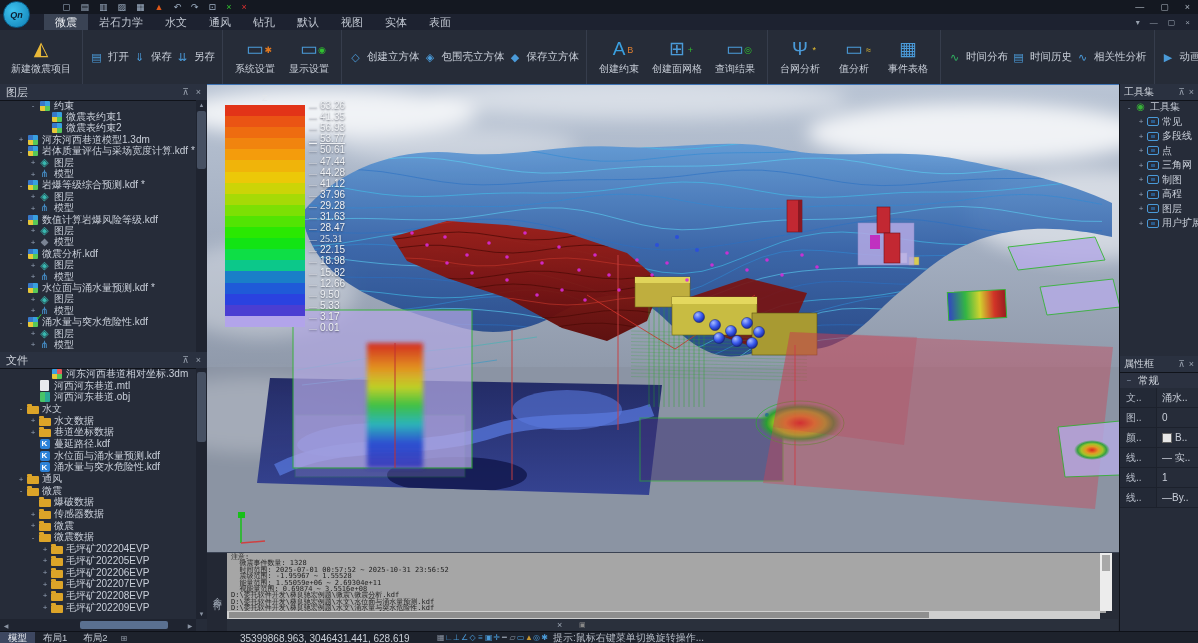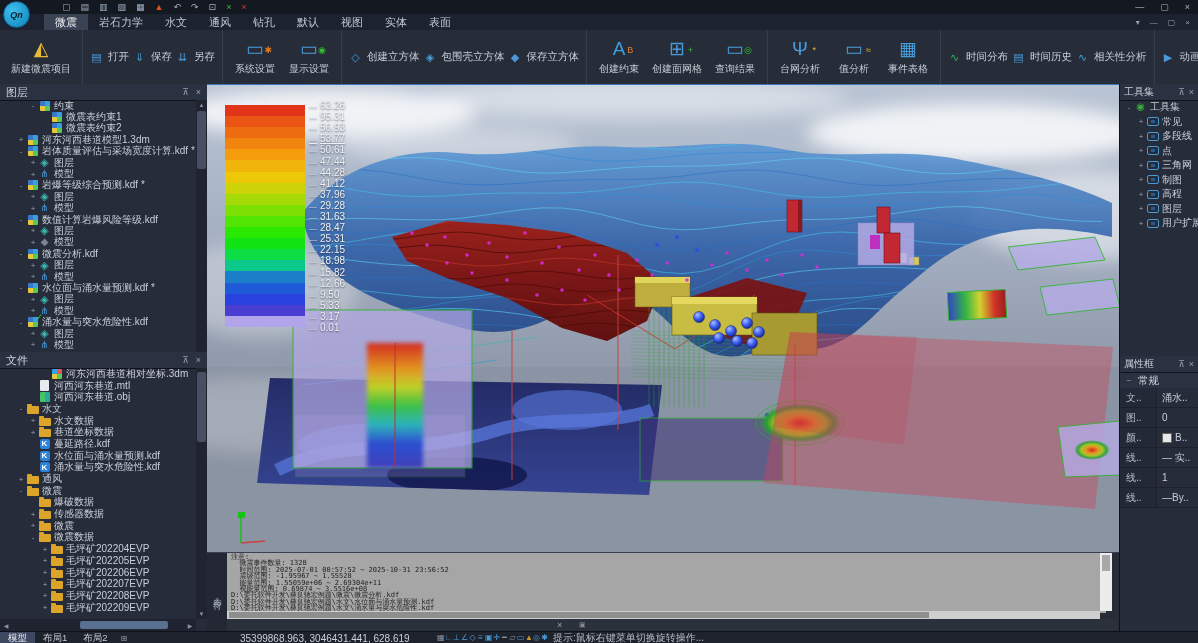--- a/index.html
+++ b/index.html
@@ -876,32 +876,32 @@
         <line x1="34" y1="433" x2="34" y2="458" stroke="#18c018" stroke-width="1.5"></line>
         <line x1="34" y1="458" x2="58" y2="456" stroke="#d04040" stroke-width="1.5"></line>
       </g>
     </svg>
 
     <div id="legend">
       <div id="legend-title">Z</div>
       <div id="legend-bar" style="background: linear-gradient(rgb(226, 52, 24) 0%, rgb(226, 52, 24) 5%, rgb(234, 84, 20) 5%, rgb(234, 84, 20) 10%, rgb(238, 108, 16) 10%, rgb(238, 108, 16) 15%, rgb(241, 132, 14) 15%, rgb(241, 132, 14) 20%, rgb(244, 156, 12) 20%, rgb(244, 156, 12) 25%, rgb(240, 180, 10) 25%, rgb(240, 180, 10) 30%, rgb(236, 200, 8) 30%, rgb(236, 200, 8) 35%, rgb(204, 212, 7) 35%, rgb(204, 212, 7) 40%, rgb(166, 218, 6) 40%, rgb(166, 218, 6) 45%, rgb(124, 224, 4) 45%, rgb(124, 224, 4) 50%, rgb(82, 228, 3) 50%, rgb(82, 228, 3) 55%, rgb(42, 232, 2) 55%, rgb(42, 232, 2) 60%, rgb(18, 228, 20) 60%, rgb(18, 228, 20) 65%, rgb(14, 222, 70) 65%, rgb(14, 222, 70) 70%, rgb(12, 200, 138) 70%, rgb(12, 200, 138) 75%, rgb(26, 126, 200) 75%, rgb(26, 126, 200) 80%, rgb(31, 90, 216) 80%, rgb(31, 90, 216) 85%, rgb(42, 66, 224) 85%, rgb(42, 66, 224) 90%, rgb(74, 62, 210) 90%, rgb(74, 62, 210) 95%, rgb(178, 164, 234) 95%, rgb(178, 164, 234) 100%);"></div>
       <div id="legend-labels">
           <div class="lg-label" style="top: 7px;">63.26</div>
-          <div class="lg-label" style="top: 18.1px;">95.31</div>
+          <div class="lg-label" style="top: 18.1px;">41.35</div>
           <div class="lg-label" style="top: 29.2px;">56.93</div>
           <div class="lg-label" style="top: 40.3px; text-decoration: underline;">53.77</div>
           <div class="lg-label" style="top: 51.4px;">50.61</div>
           <div class="lg-label" style="top: 62.5px;">47.44</div>
           <div class="lg-label" style="top: 73.6px;">44.28</div>
           <div class="lg-label" style="top: 84.7px;">41.12</div>
           <div class="lg-label" style="top: 95.8px;">37.96</div>
           <div class="lg-label" style="top: 106.9px;">29.28</div>
           <div class="lg-label" style="top: 118px;">31.63</div>
           <div class="lg-label" style="top: 129.1px;">28.47</div>
-          <div class="lg-label" style="top: 140.2px;">25.31</div>
+          <div class="lg-label" style="top: 140.2px; font-family: Liberation Serif, serif;">25.31</div>
           <div class="lg-label" style="top: 151.3px;">22.15</div>
           <div class="lg-label" style="top: 162.4px;">18.98</div>
           <div class="lg-label" style="top: 173.5px;">15.82</div>
           <div class="lg-label" style="top: 184.6px;">12.66</div>
           <div class="lg-label" style="top: 195.7px;">9.50</div>
           <div class="lg-label" style="top: 206.8px;">5.33</div>
           <div class="lg-label" style="top: 217.9px;">3.17</div>
           <div class="lg-label" style="top: 229px;">0.01</div>
         </div>
     </div>

